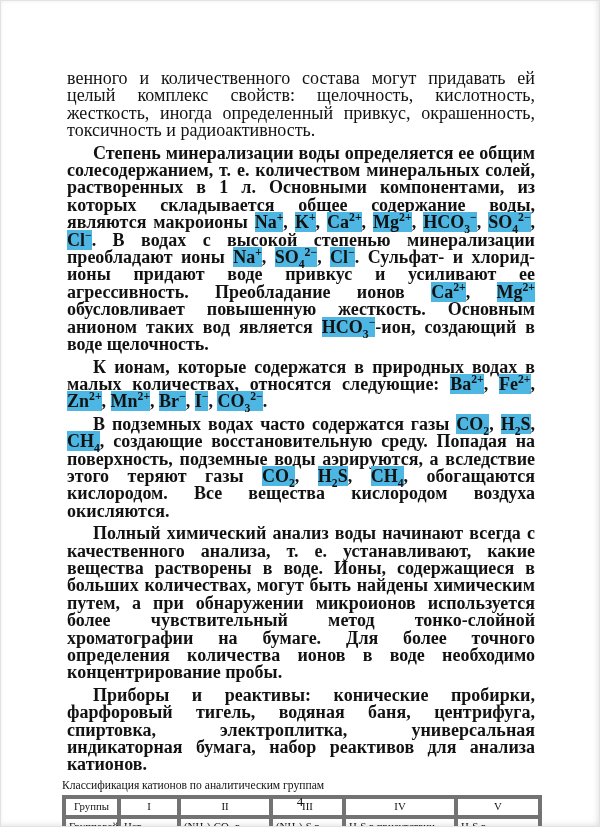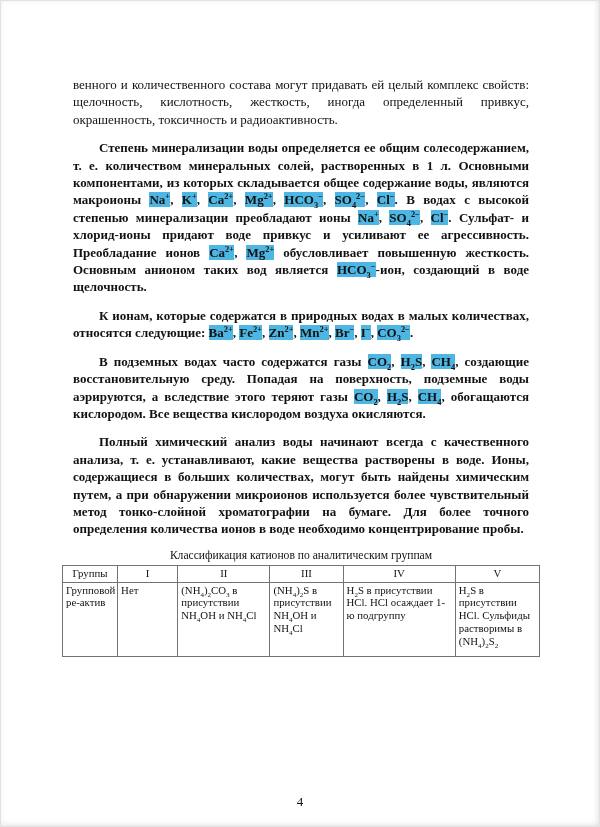--- a/index.html
+++ b/index.html
@@ -17,49 +17,48 @@
     border: 1px solid #e2e2e2;
     box-shadow: inset -3px 0 5px rgba(0,0,0,0.06), inset 0 -3px 5px rgba(0,0,0,0.05);
     overflow: hidden;
   }
   .content {
     position: absolute;
     left: 61px; top: 64px;
     width: 478px;
   }
   .para {
-    margin: 11px;
-    font-size: 13px;
+    margin: 5px;
+    font-size: 18px;
     line-height: 17.4px;
     text-align: justify;
   }
   .para.indent { text-indent: 26px; font-weight: bold; }
   sup { font-size: 0.65em; line-height: 0; vertical-align: super; }
   sub { font-size: 0.65em; line-height: 0; vertical-align: sub; }
   .hl { background: var(--hl, #4db6e2); }
   .table-label {
     margin-top: 9px;
     text-align: right;
     font-size: 12.3px;
   }
   .table-caption {
     margin-top: 0;
     margin-bottom: 3px;
-    text-align: center;
     font-size: 11.6px;
   }
   table.groups {
     width: 100%;
     border-collapse: collapse;
     table-layout: fixed;
     font-size: 10.8px;
     line-height: 12.8px;
   }
   table.groups th, table.groups td {
-    border: 1px solid #737373;
+    border: 4px solid #737373;
     padding: 1px 3px 2px 3px;
     font-weight: normal;
     vertical-align: top;
   }
   table.groups th { text-align: center; }
   table.groups td.center { text-align: left; }
   table.groups tr.body-row td { height: 74px; }
   .page-number {
     position: absolute;
     bottom: 16px; left: 0;
@@ -72,20 +71,21 @@
 <body>
 
 <div class="page">
   <div class="content">
 
     <p class="para">венного и количественного состава могут придавать ей целый комплекс свойств: щелочность, кислотность, жесткость, иногда определенный привкус, окрашенность, токсичность и радиоактивность.</p>
     <p class="para indent">Степень минерализации воды определяется ее общим солесодержанием, т. е. количеством минеральных солей, растворенных в 1 л. Основными компонентами, из которых складывается общее содержание воды, являются макроионы <span class="hl">Na<sup>+</sup></span>, <span class="hl">K<sup>+</sup></span>, <span class="hl">Ca<sup>2+</sup></span>, <span class="hl">Mg<sup>2+</sup></span>, <span class="hl">HCO<sub>3</sub><sup>−</sup></span>, <span class="hl">SO<sub>4</sub><sup>2−</sup></span>, <span class="hl">Cl<sup>−</sup></span>. В водах с высокой степенью минерализации преобладают ионы <span class="hl">Na<sup>+</sup></span>, <span class="hl">SO<sub>4</sub><sup>2−</sup></span>, <span class="hl">Cl<sup>−</sup></span>. Сульфат- и хлорид-ионы придают воде привкус и усиливают ее агрессивность. Преобладание ионов <span class="hl">Ca<sup>2+</sup></span>, <span class="hl">Mg<sup>2+</sup></span> обусловливает повышенную жесткость. Основным анионом таких вод является <span class="hl">HCO<sub>3</sub><sup>−</sup></span>-ион, создающий в воде щелочность.</p>
     <p class="para indent">К ионам, которые содержатся в природных водах в малых количествах, относятся следующие: <span class="hl">Ba<sup>2+</sup></span>, <span class="hl">Fe<sup>2+</sup></span>, <span class="hl">Zn<sup>2+</sup></span>, <span class="hl">Mn<sup>2+</sup></span>, <span class="hl">Br<sup>−</sup></span>, <span class="hl">I<sup>−</sup></span>, <span class="hl">CO<sub>3</sub><sup>2−</sup></span>.</p>
     <p class="para indent">В подземных водах часто содержатся газы <span class="hl">CO<sub>2</sub></span>, <span class="hl">H<sub>2</sub>S</span>, <span class="hl">CH<sub>4</sub></span>, создающие восстановительную среду. Попадая на поверхность, подземные воды аэрируются, а вследствие этого теряют газы <span class="hl">CO<sub>2</sub></span>, <span class="hl">H<sub>2</sub>S</span>, <span class="hl">CH<sub>4</sub></span>, обогащаются кислородом. Все вещества кислородом воздуха окисляются.</p>
     <p class="para indent">Полный химический анализ воды начинают всегда с качественного анализа, т. е. устанавливают, какие вещества растворены в воде. Ионы, содержащиеся в больших количествах, могут быть найдены химическим путем, а при обнаружении микроионов используется более чувствительный метод тонко-слойной хроматографии на бумаге. Для более точного определения количества ионов в воде необходимо концентрирование пробы.</p>
+    <p class="para indent"><b>Приборы и реактивы:</b> конические пробирки, фарфоровый тигель, водяная баня, центрифуга, спиртовка, электроплитка, универсальная индикаторная бумага, набор реактивов для анализа катионов.</p>
 
     <div class="table-caption">Классификация катионов по аналитическим группам</div>
 
     <table class="groups">
       <colgroup>
         <col style="width:55px">
         <col style="width:60px">
         <col style="width:92px">
         <col style="width:73px">
         <col style="width:112px">

